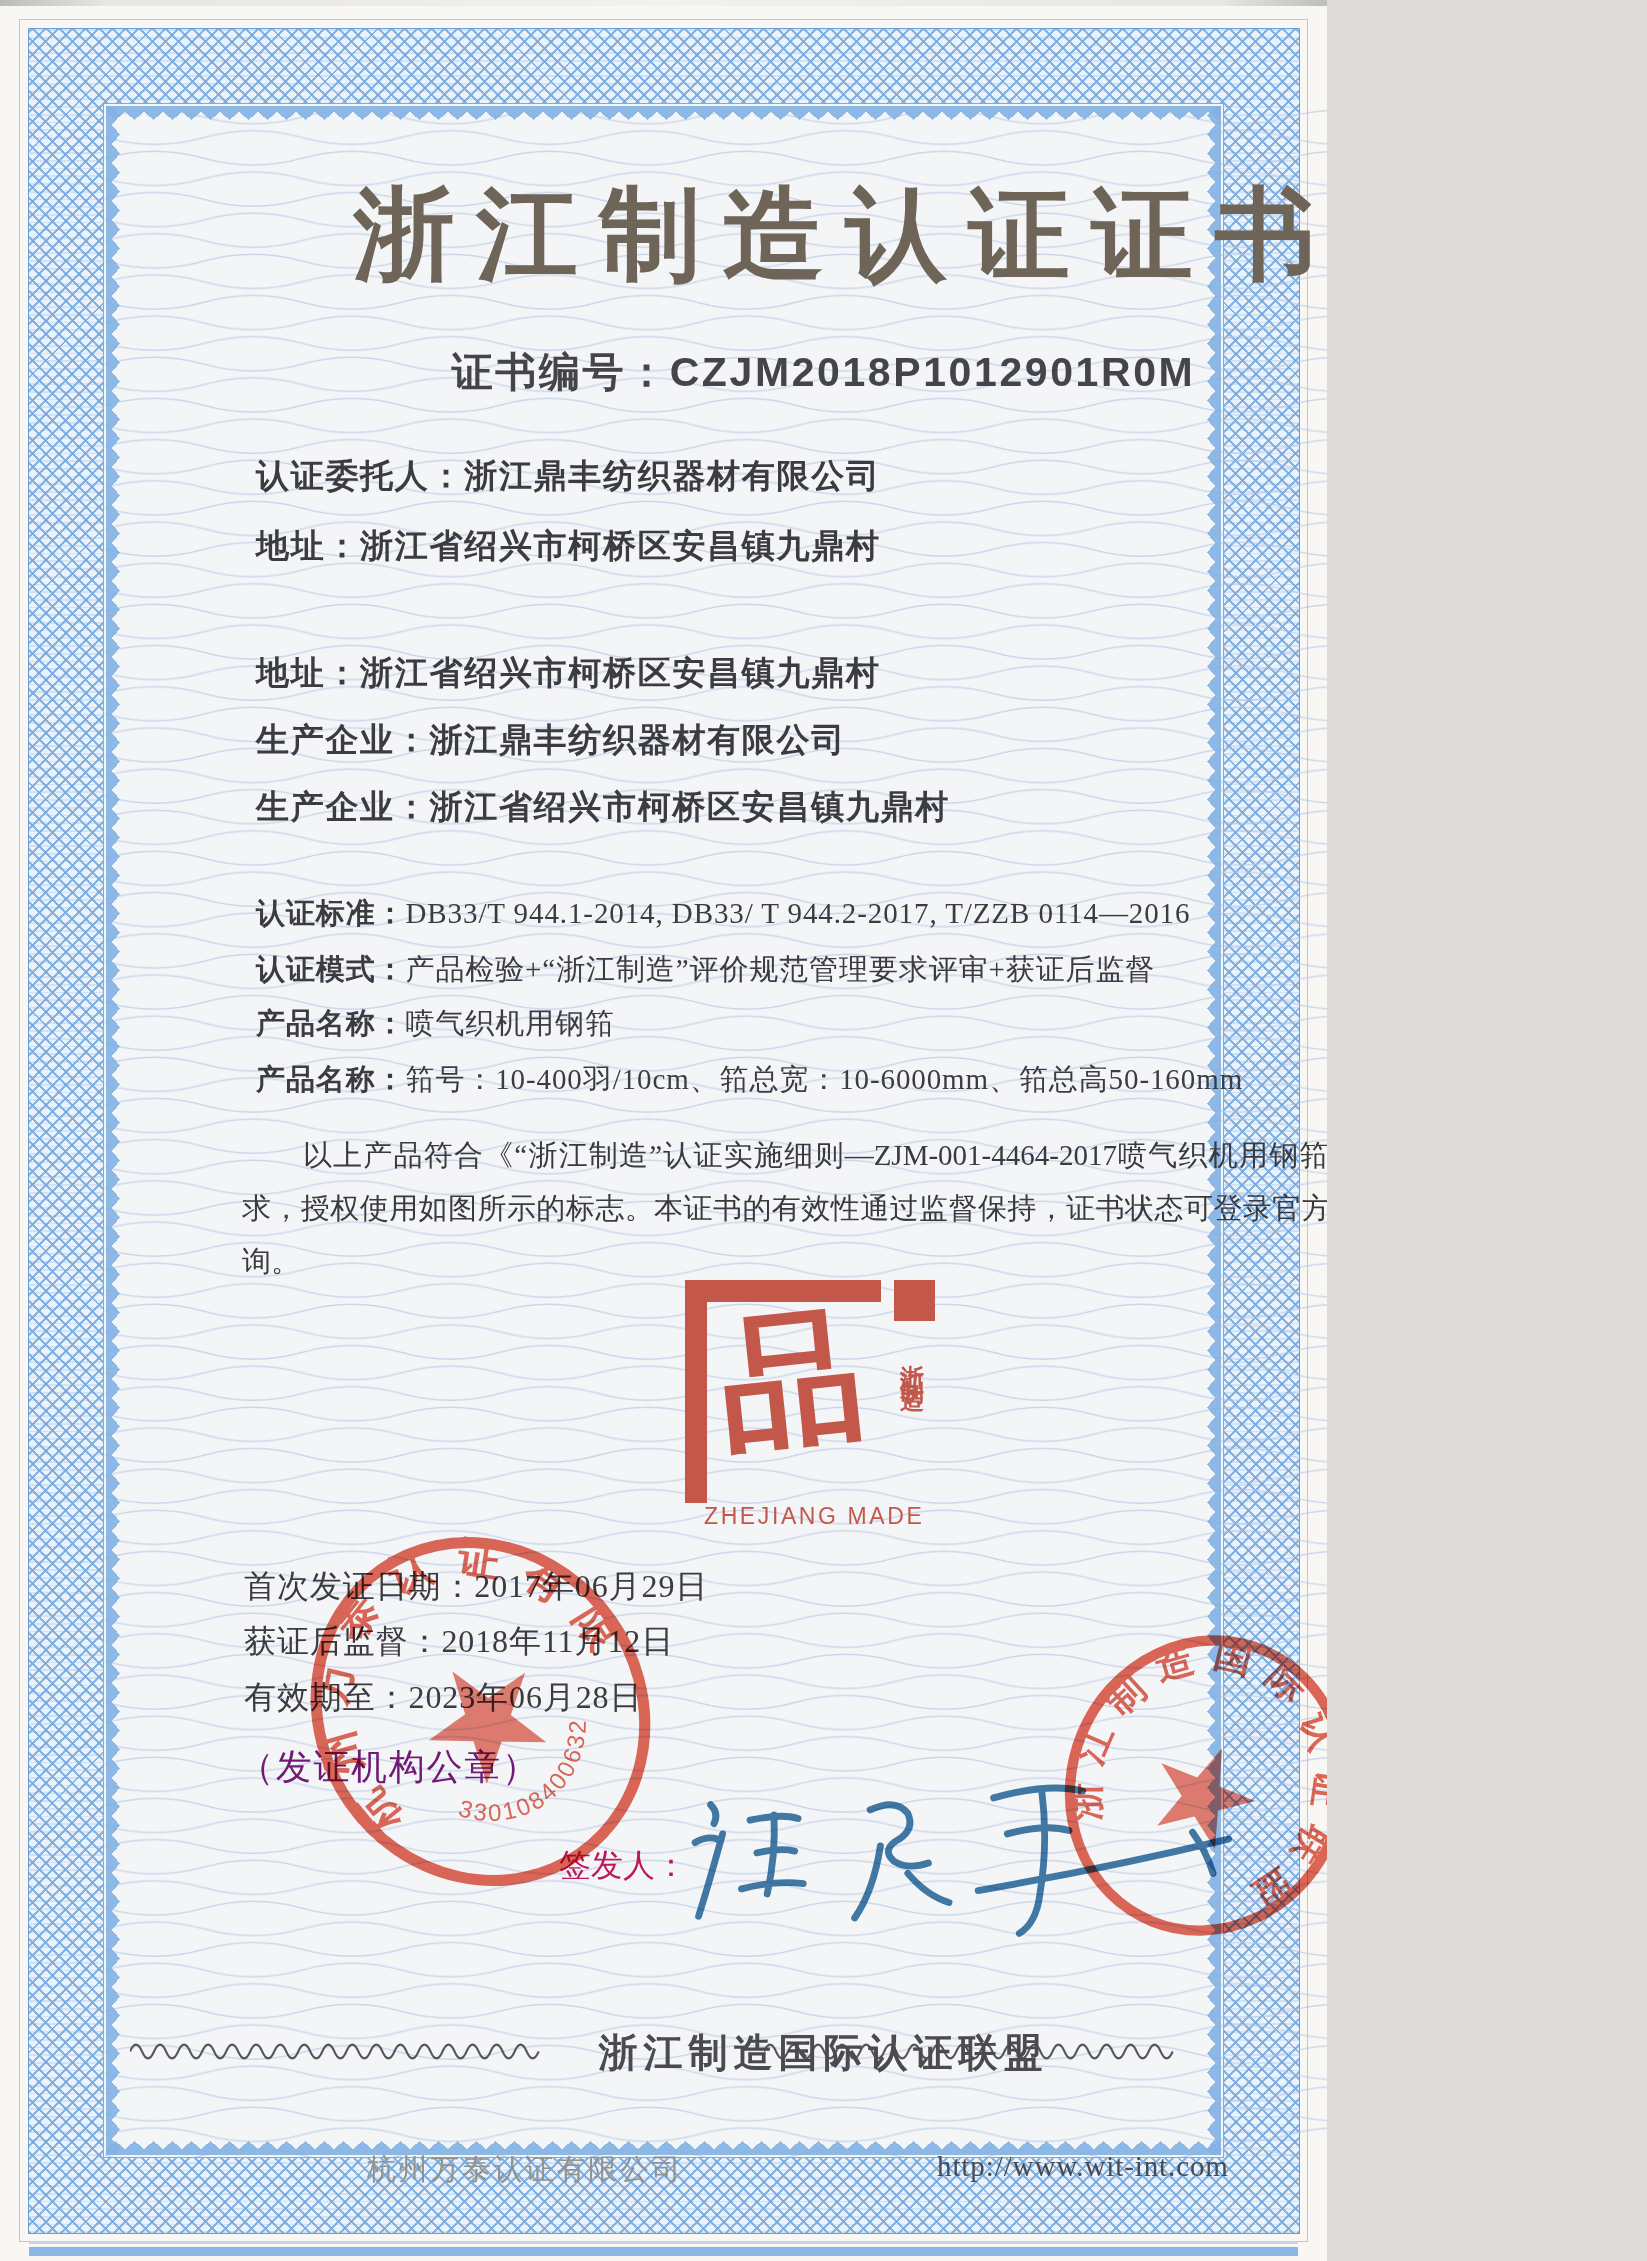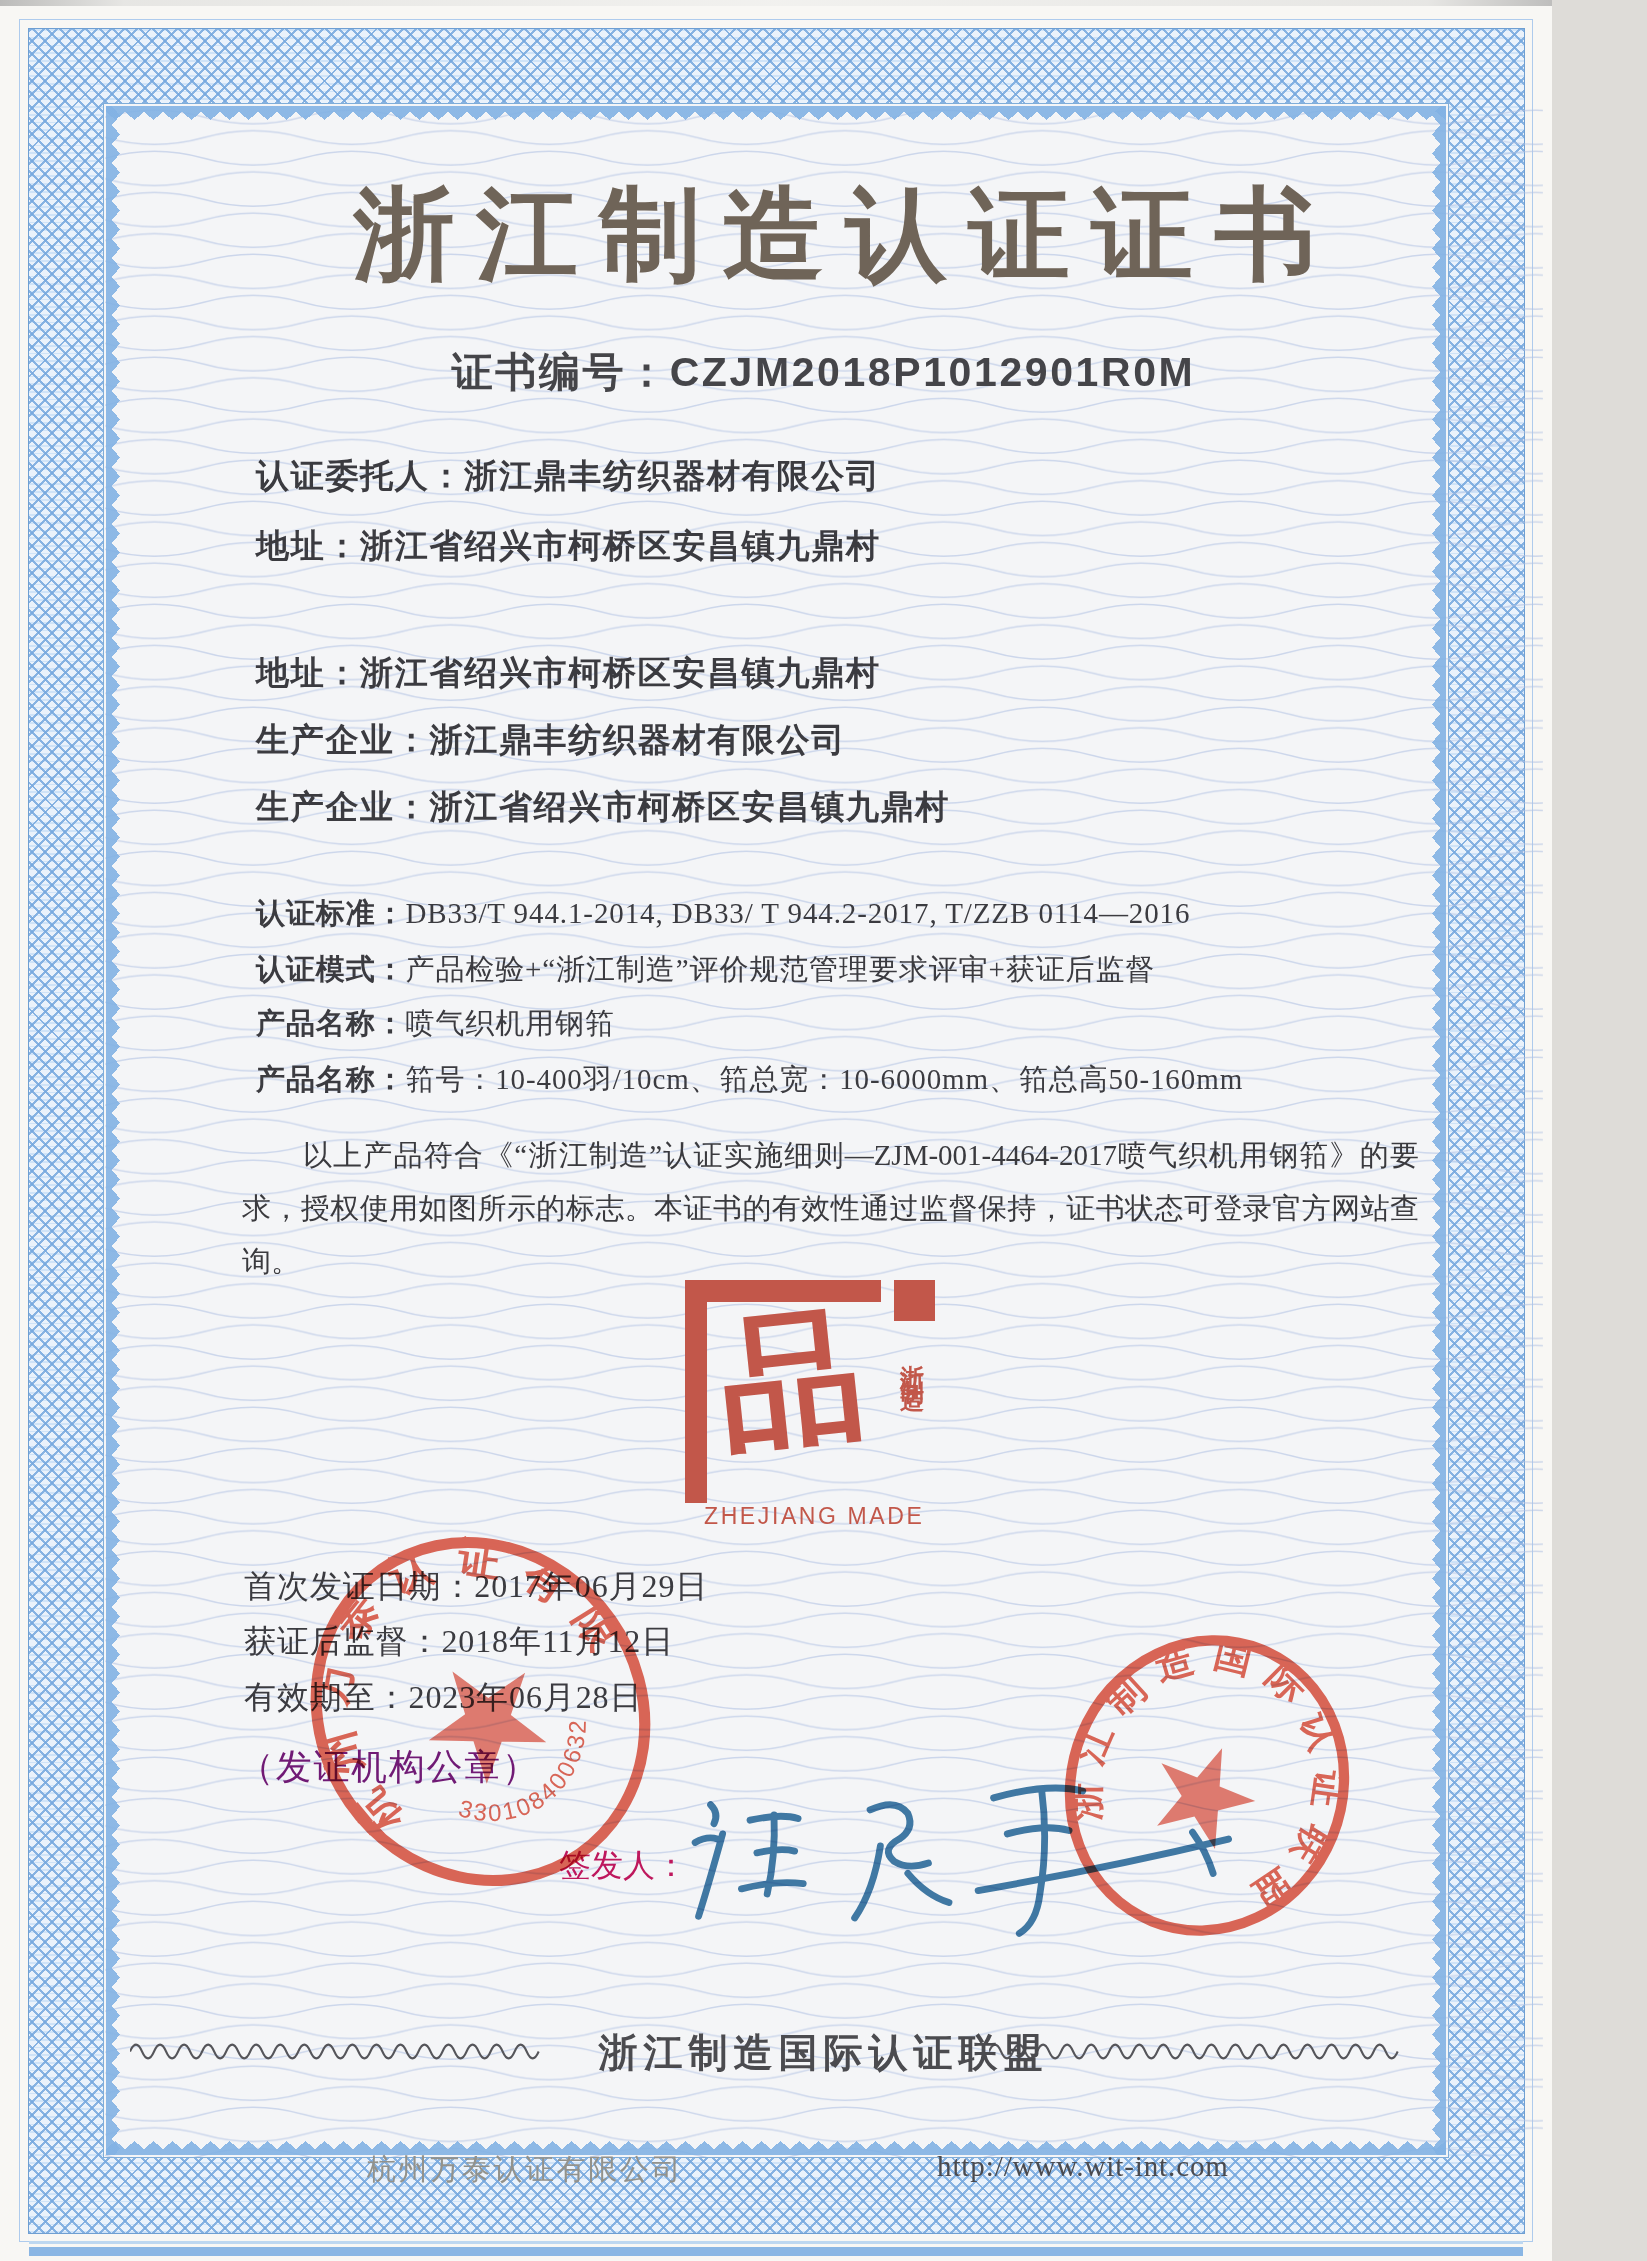--- a/index.html
+++ b/index.html
@@ -1,16 +1,16 @@
 <!DOCTYPE html>
 <html style="font-size:13.7px"><head>
 <meta charset="utf-8">
 <style>
   html,body{margin:0;padding:0;background:#dedcd8;}
-  #cert{position:relative;width:1552px;height:2261px;background:#f8f7f4;overflow:hidden;
+  #cert{position:relative;width:1327px;height:2261px;background:#f8f7f4;overflow:hidden;
         font-family:"Liberation Serif","DejaVu Serif",serif;}
   
   .scan-top{position:absolute;top:0;left:0;right:0;height:6px;z-index:7;
     background:linear-gradient(90deg,#8a8a8a 0%,#d8d8d6 8%,#ececea 50%,#d8d8d6 92%,#8f8f8f 100%);opacity:.55;}
   
   .frame-outer{position:absolute;inset:19px;border:1.7px solid #aecbed;z-index:1;}
   .band{position:absolute;inset:27.5px;z-index:1;border:1.7px solid #6f9fd2;
     background:
       repeating-linear-gradient(45deg, rgba(118,168,222,.85) 0 2.1px, rgba(255,255,255,0) 2.1px 9.4px),
       repeating-linear-gradient(-45deg, rgba(118,168,222,.85) 0 2.1px, rgba(255,255,255,0) 2.1px 9.4px),

